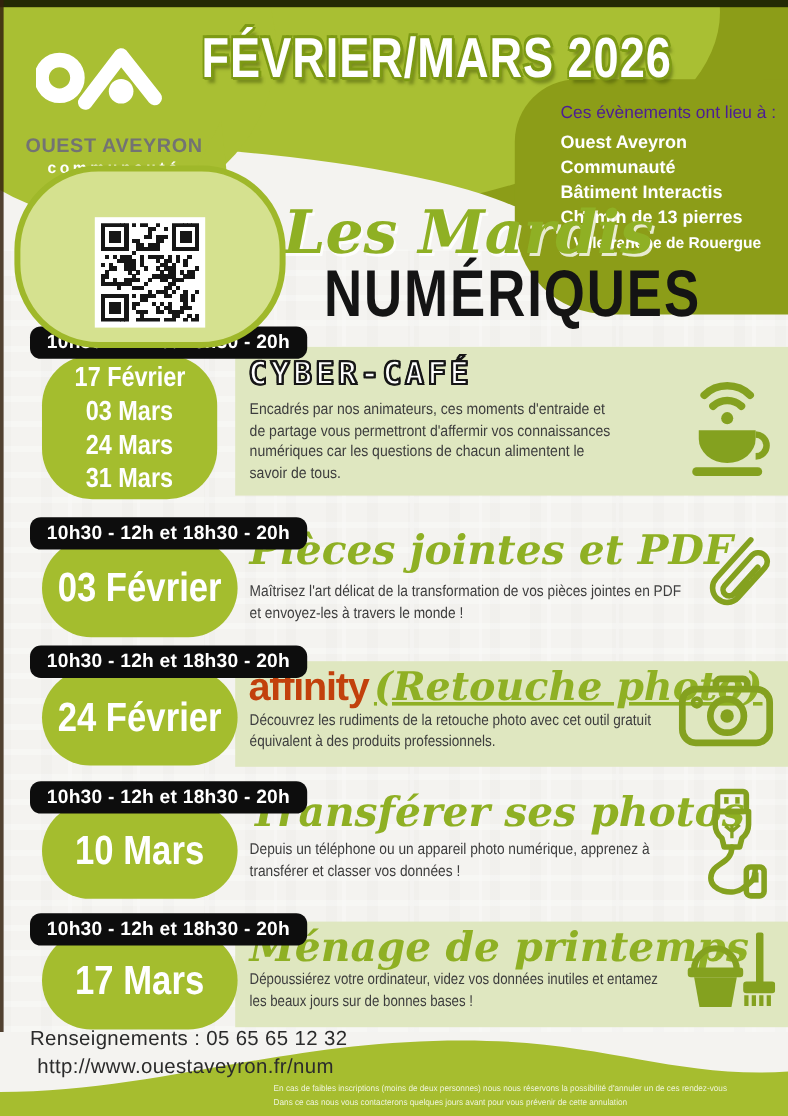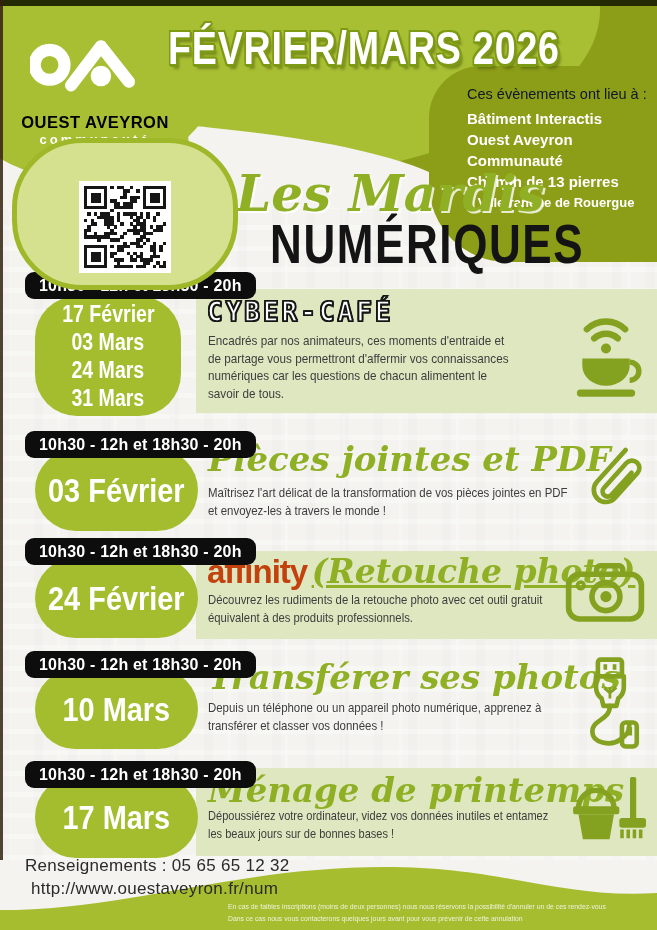--- a/index.html
+++ b/index.html
@@ -13,38 +13,38 @@
       repeating-linear-gradient(90deg, rgba(120,120,112,.05) 0 9px, transparent 9px 34px),
       repeating-linear-gradient(0deg, rgba(255,255,255,.6) 0 5px, transparent 5px 21px),
       repeating-linear-gradient(90deg, rgba(255,255,255,.5) 0 3px, transparent 3px 57px);}
 
   
   .header-band{left:0;top:0;width:657px;height:172px;background:#8c9d18;overflow:hidden;z-index:1;}
   .header-blob{position:absolute;left:-140px;top:-160px;width:740px;height:340px;border-radius:50%;background:#a9bf33;}
   .white-wave{left:0;top:118px;width:468px;height:90px;background:#f4f3f0;border-radius:0 100% 0 0;z-index:2;}
   .logo-blob{left:-70px;top:-100px;width:300px;height:280px;border-radius:50%;background:#a9bf33;z-index:3;}
   .logo-mark{left:30px;top:24px;width:112px;height:78px;z-index:4;}
-  .logo-line1{left:20px;top:113px;width:150px;text-align:center;color:#000000;font-weight:bold;
+  .logo-line1{left:20px;top:113px;width:150px;text-align:center;color:#737373;font-weight:bold;
               font-size:16.5px;letter-spacing:.5px;z-index:4;}
   .logo-line2{left:20px;top:132px;width:150px;text-align:center;color:#fff;font-weight:bold;
               font-size:13px;letter-spacing:3px;z-index:4;}
   .fm-title{left:168px;top:20px;font-size:47px;font-weight:bold;color:#fff;white-space:nowrap;
             transform:scaleX(.8);transform-origin:left top;z-index:4;letter-spacing:1px;
             text-shadow:-2px -2px 0 #7d9a14,2px -2px 0 #7d9a14,-2px 2px 0 #7d9a14,2px 2px 0 #7d9a14,
                         0 3px 0 #7d9a14,3px 0 0 #7d9a14,4px 5px 3px rgba(60,75,5,.45);}
   .npt-badge{right:7px;top:9px;width:88px;height:64px;background:#fdfdf6;z-index:5;
              box-shadow:0 0 0 1px rgba(0,0,0,.08);}
   .npt-text{position:absolute;left:0;top:6px;width:100%;text-align:center;color:#95b31f;
             font-weight:bold;font-size:11.5px;line-height:12.5px;letter-spacing:.3px;}
   .npt-mark{position:absolute;left:5px;bottom:4px;font-size:7px;font-weight:bold;color:#222;letter-spacing:0;}
   .npt-mark .bar{display:inline-block;width:16px;height:2px;background:#999;vertical-align:middle;margin-left:2px;}
   .addr-panel{right:0;top:66px;width:228px;height:196px;background:#8c9d18;z-index:3;
               border-radius:52px 0 0 78px;}
   .addr-text{position:absolute;left:38px;top:18px;width:182px;line-height:21px;}
-  .addr-intro{color:#0f172a;font-size:14.5px;margin-bottom:3px;}
+  .addr-intro{color:#4c1d95;font-size:14.5px;margin-bottom:3px;}
   .addr-line{color:#fff;font-weight:bold;font-size:15px;}
   .addr-line-small{color:#fff;font-weight:bold;font-size:13px;}
 
   
   .bubble-tail{left:166px;top:102px;width:36px;height:58px;background:#a9bf33;z-index:5;
                clip-path:polygon(22% 0%,100% 100%,0% 100%);transform:rotate(20deg);}
   .bubble{left:12px;top:138px;width:216px;height:142px;background:#d5e18f;border:5px solid #9fb82a;
           border-radius:70px;z-index:6;}
   .bubble-label{position:absolute;left:0;top:11px;width:100%;text-align:center;color:#0e0e0e;
                 font-weight:bold;font-size:19px;letter-spacing:.3px;}
@@ -109,22 +109,22 @@
   </svg>
   <div class="abs logo-line1">OUEST AVEYRON</div>
   <div class="abs logo-line2">communauté</div>
 
   <div class="abs fm-title">FÉVRIER/MARS 2026</div>
 
 
   <div class="abs addr-panel">
     <div class="addr-text">
       <div class="addr-intro">Ces évènements ont lieu à :</div>
+      <div class="addr-line">Ouest Aveyron Communauté</div>
       <div class="addr-line">Bâtiment Interactis</div>
-      <div class="addr-line">Ouest Aveyron Communauté</div>
       <div class="addr-line">Chemin de 13 pierres</div>
       <div class="addr-line-small">à Villefranche de Rouergue</div>
     </div>
   </div>
 
   <div class="abs bubble-tail"></div>
   <div class="abs bubble">
     <div class="qr-box">
       <svg id="qr-svg" width="82" height="82" viewBox="0 0 25 25" fill="#161616" shape-rendering="crispEdges">
           <rect x="0" y="0" width="1.05" height="1.05"></rect>

